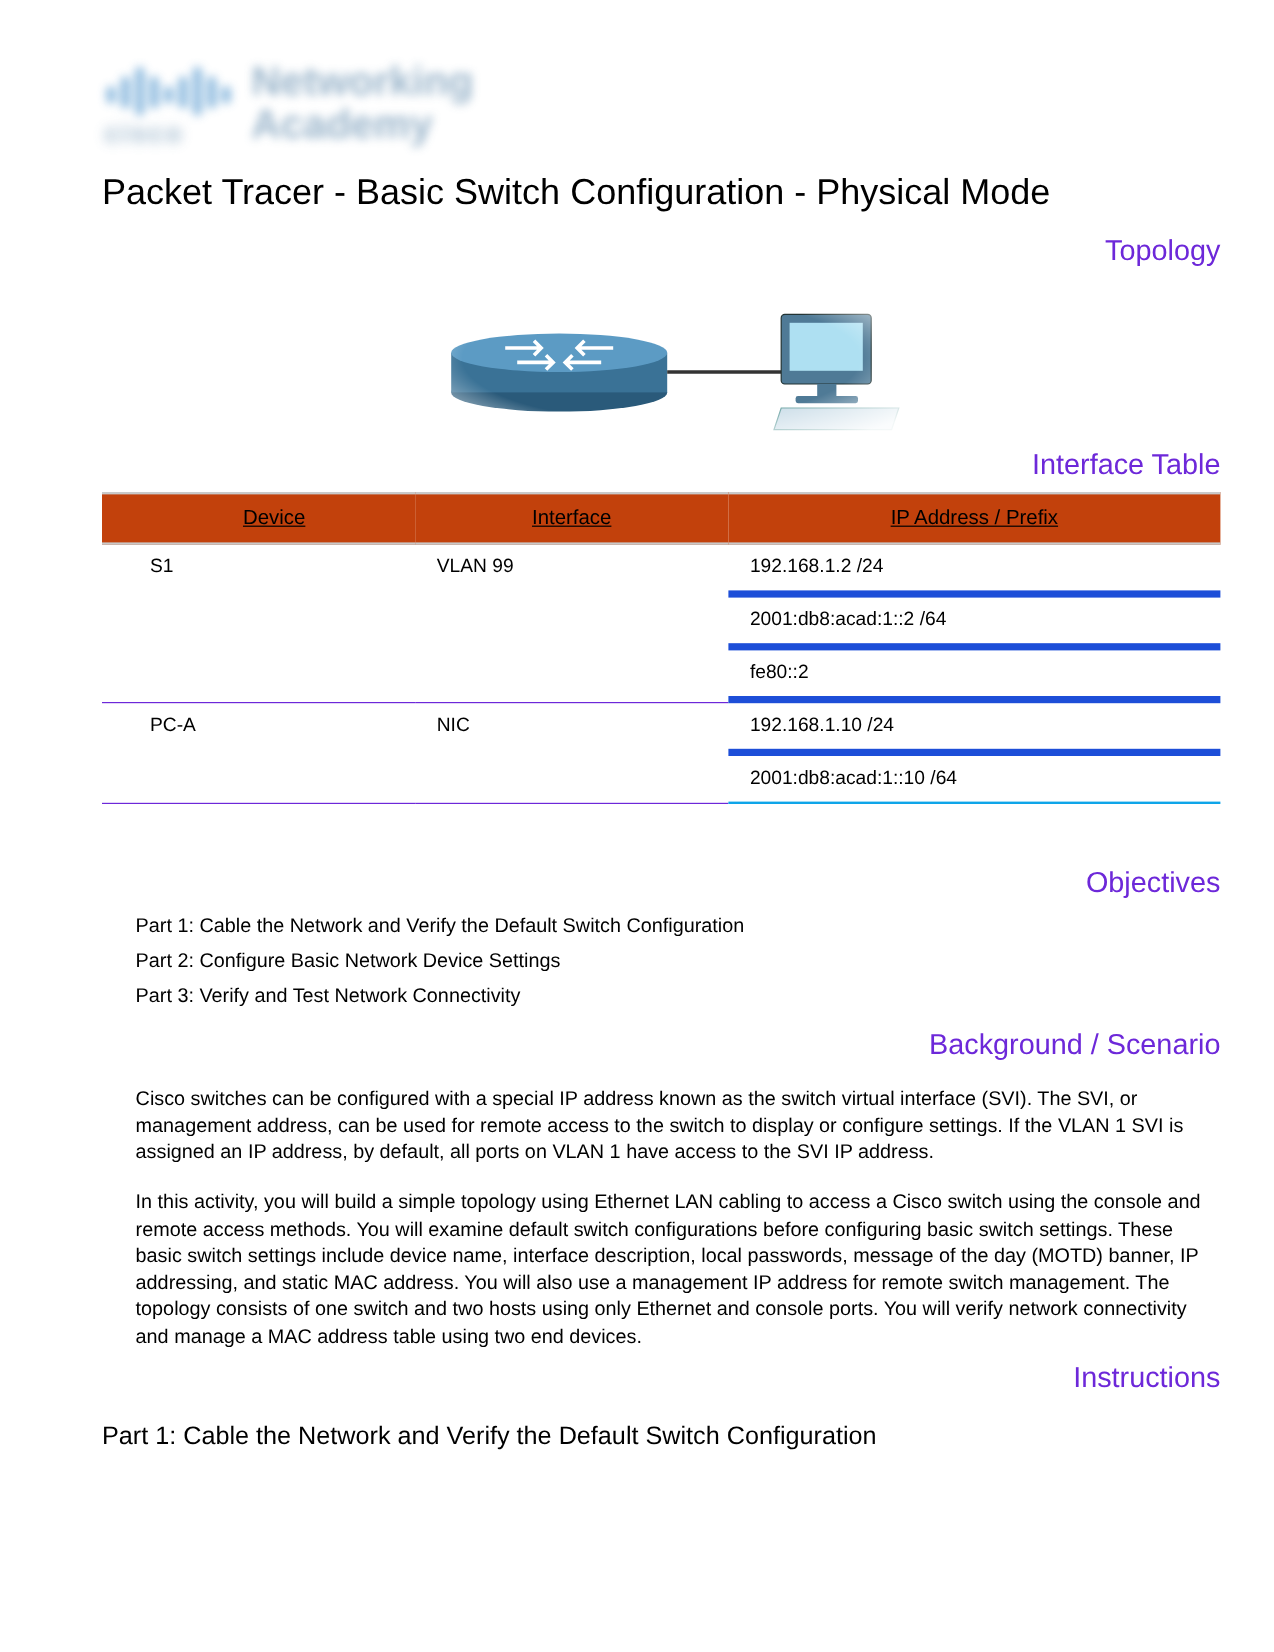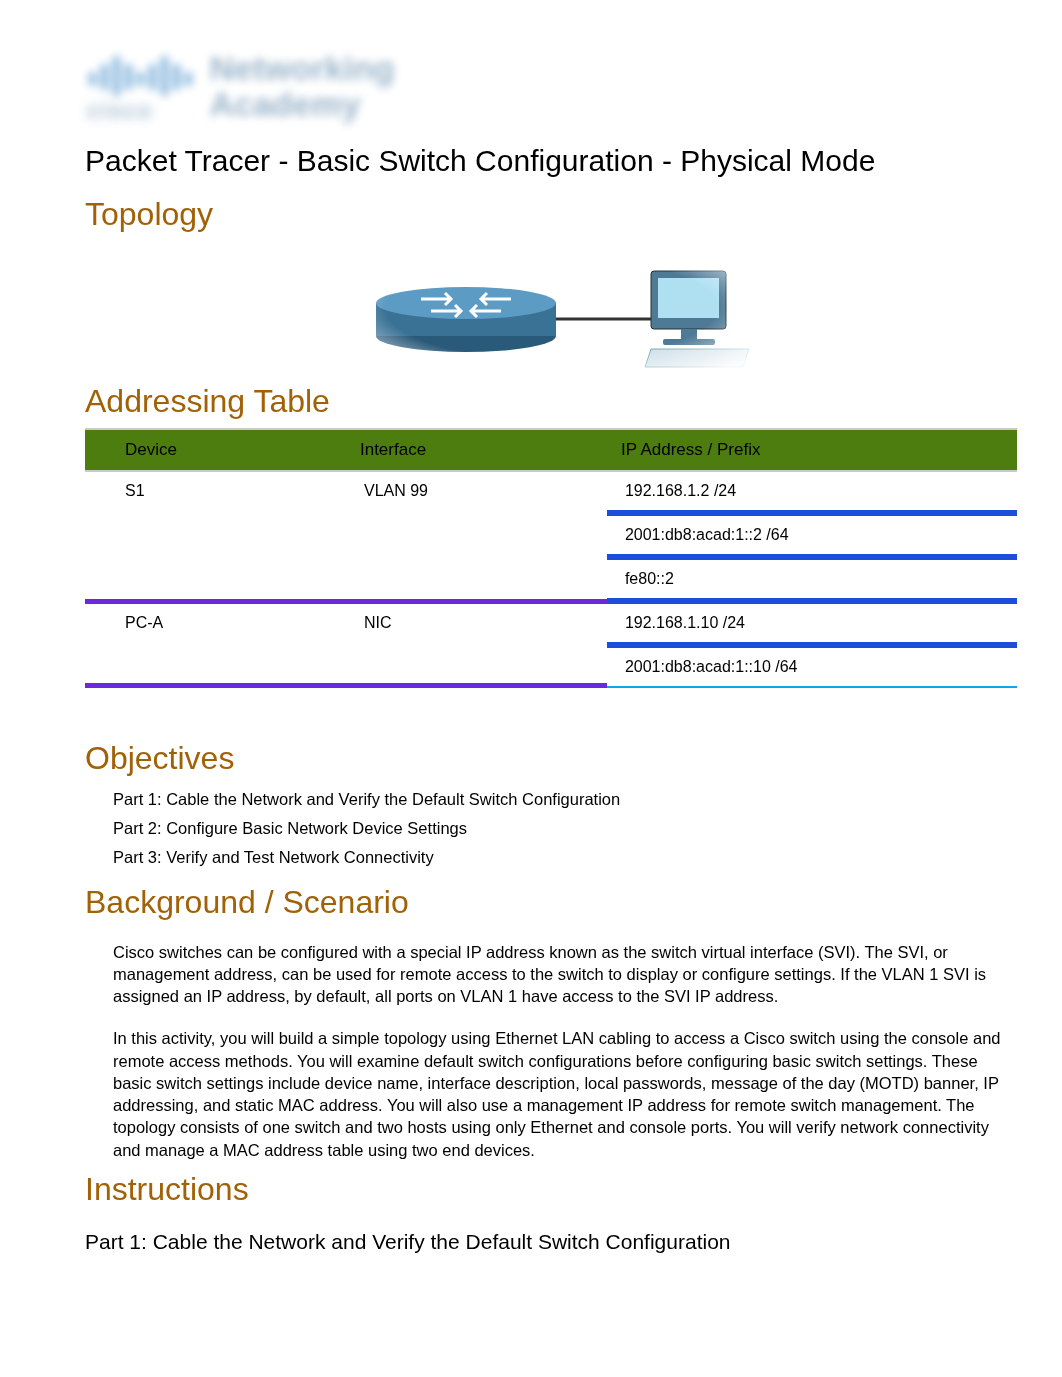--- a/index.html
+++ b/index.html
@@ -41,24 +41,25 @@
     filter: blur(3px);
     letter-spacing: 2px;
   }
   h1.title {
     font-size: 30px;
     font-weight: normal;
     margin: 18px 0 18px 0;
     color: #000;
   }
   h2.section {
-    font-size: 32px;
+    font-size: 24px;
     font-weight: normal;
     margin: 12px 0 8px 0;
-    color: #a16207;
+    color: #6d28d9;
+    text-align: right;
   }
   h3.subsection {
     font-size: 21px;
     font-weight: normal;
     margin: 22px 0 10px 0;
   }
   .topology-img {
     display: block;
     margin: 6px auto 0 auto;
     width: 400px;
@@ -74,30 +75,31 @@
   table.addr {
     width: 100%;
     border-collapse: separate;
     border-spacing: 0;
     margin-top: 2px;
   }
   table.addr th {
     font-weight: normal;
     font-size: 17px;
     padding: 10px 14px;
-    text-align: left;
-    background: #4d7c0f;
+    text-align: center;
+    background: #c2410c;
     border-top: 2px solid #c9c9c9;
     border-bottom: 2px solid #c9c9c9;
+    text-decoration: underline;
   }
   table.addr td {
     font-size: 16px;
     padding: 10px 18px;
     vertical-align: top;
-    border-bottom: 5px solid #6d28d9;
+    border-bottom: 1px solid #6d28d9;
   }
   table.addr tr.last td {
     border-bottom: 2px solid #0ea5e9;
   }
   table.addr td.ip {
     border-bottom: 6px solid #1d4ed8;
   }
   .col-device { width: 28%; padding-left: 40px !important; }
   .col-iface  { width: 28%; }
   .col-ip     { width: 44%; }
@@ -167,21 +169,21 @@
         <rect x="300" y="30" width="75" height="58" rx="3" fill="#4f7a96" stroke="#233" stroke-width="1"></rect>
         <rect x="307" y="37" width="61" height="40" fill="#aee0f2"></rect>
         <rect x="330" y="88" width="16" height="10" fill="#4f7a96"></rect>
         <rect x="312" y="98" width="52" height="6" rx="2" fill="#4f7a96"></rect>
         <path d="M300 108 L398 108 L392 126 L294 126 Z" fill="#cfe0ea" stroke="#7aa" stroke-width="1"></path>
       </g>
     </svg>
     <div class="blur-edge"></div>
   </div>
 
-  <h2 class="section">Addressing Table</h2>
+  <h2 class="section">Interface Table</h2>
 
   <table class="addr">
     <thead>
       <tr>
         <th class="col-device">Device</th>
         <th class="col-iface">Interface</th>
         <th class="col-ip">IP Address / Prefix</th>
       </tr>
     </thead>
     <tbody>

